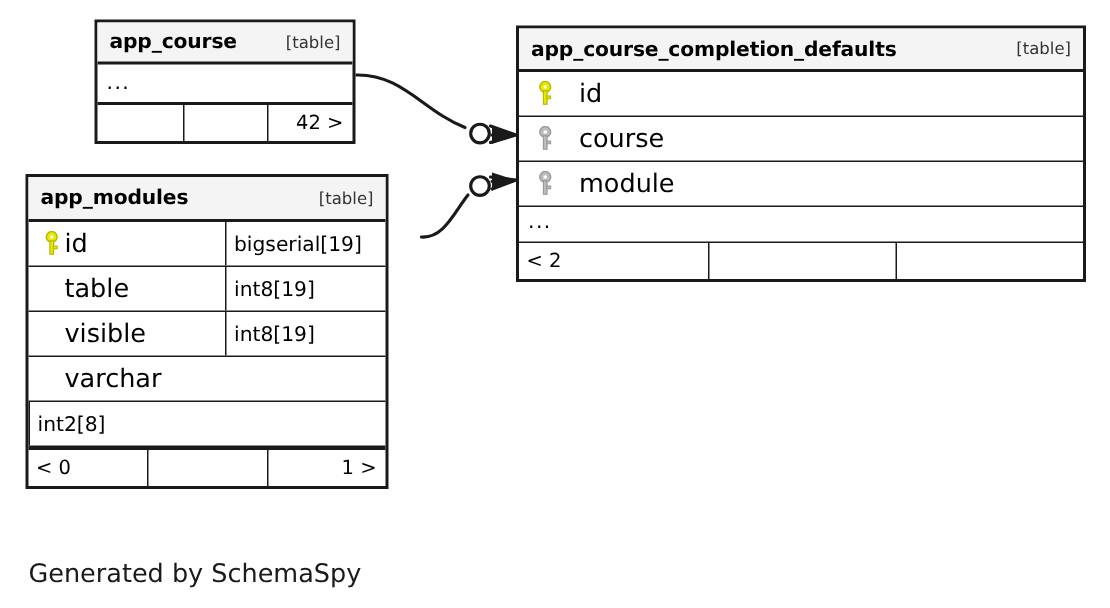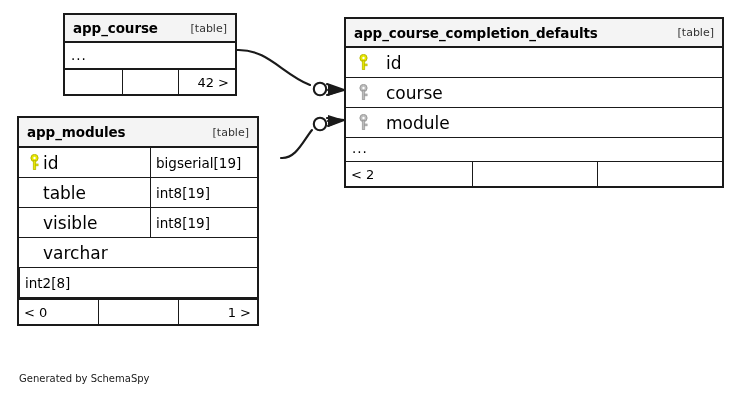--- a/index.html
+++ b/index.html
@@ -168,21 +168,21 @@
     width: 740px; height: 405px;
     z-index: 2;
     pointer-events: none;
   }
 
   
   #footer-caption {
     position: absolute;
     left: 19px;
     top: 373px;
-    font-size: 10px;
+    font-size: 17px;
     color: #1a1a1a;
     white-space: nowrap;
   }
 </style>
 </head>
 <body>
 
 <div id="canvas">
 
   <svg id="connectors" viewBox="0 0 740 405" width="740" height="405" xmlns="http://www.w3.org/2000/svg">

